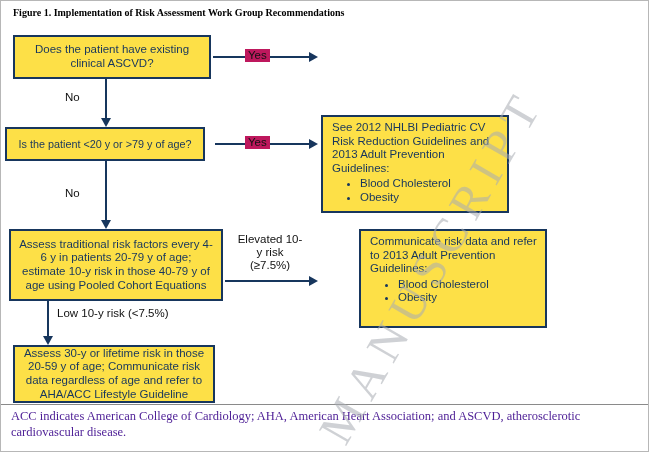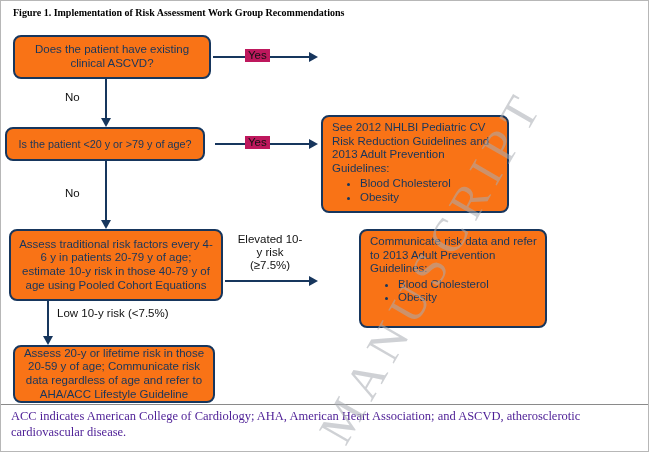--- a/index.html
+++ b/index.html
@@ -12,22 +12,22 @@
     overflow:hidden;
   }
 
   .fig-title {
     position:absolute; left:12px; top:6px; width:620px;
     font-family:"Liberation Serif", serif;
     font-weight:bold; font-size:10px; color:#000;
   }
 
   .box {
-    position:absolute; background:#f97316;
-    border:2px solid #17365d; border-radius:8px;
+    position:absolute; background:#fde047;
+    border:2px solid #17365d; border-radius:0;
     color:#17365d; font-size:11.5px; line-height:1.18;
     z-index:2;
   }
   .box.center { display:flex; align-items:center; justify-content:center; text-align:center; padding:2px 7px; }
   .box.list   { padding:4px 7px 2px 9px; text-align:left; }
   .box.oneline { white-space:nowrap; font-size:10.8px; padding:2px 2px; }
 
   .bullets { margin:2px 0 0 0; padding-left:28px; list-style:disc; }
   .bullets li { margin:0; }
 
@@ -114,21 +114,21 @@
       <li>Blood Cholesterol</li>
       <li>Obesity</li>
     </ul>
   </div>
 
   <div class="vline" style="left:46px; top:300px; height:35px;"></div>
   <div class="head-down" style="left:42px; top:335px;"></div>
   <div class="lbl nowrap" style="left:56px; top:306px;">Low 10-y risk (&lt;7.5%)</div>
 
   <div class="box center" style="left:12px; top:344px; width:202px; height:58px;">
-    <span>Assess 20-y or lifetime risk in those 20-59 y of age; Communicate risk data regardless of age and refer to AHA/ACC Lifestyle Guideline</span>
+    <span>Assess 30-y or lifetime risk in those 20-59 y of age; Communicate risk data regardless of age and refer to AHA/ACC Lifestyle Guideline</span>
   </div>
 
   <div class="footnote-rule"></div>
   <div class="footnote">ACC indicates American College of Cardiology; AHA, American Heart Association; and ASCVD, atherosclerotic cardiovascular disease.</div>
 
   <div class="watermark">MANUSCRIPT</div>
 
 </div>
 
 </body></html>

